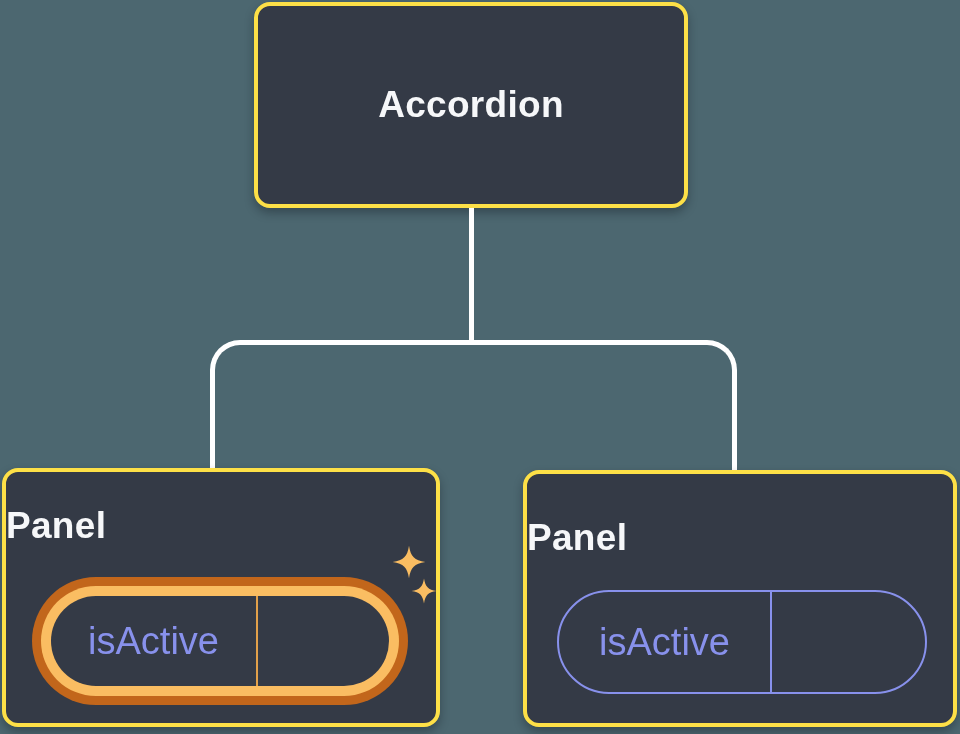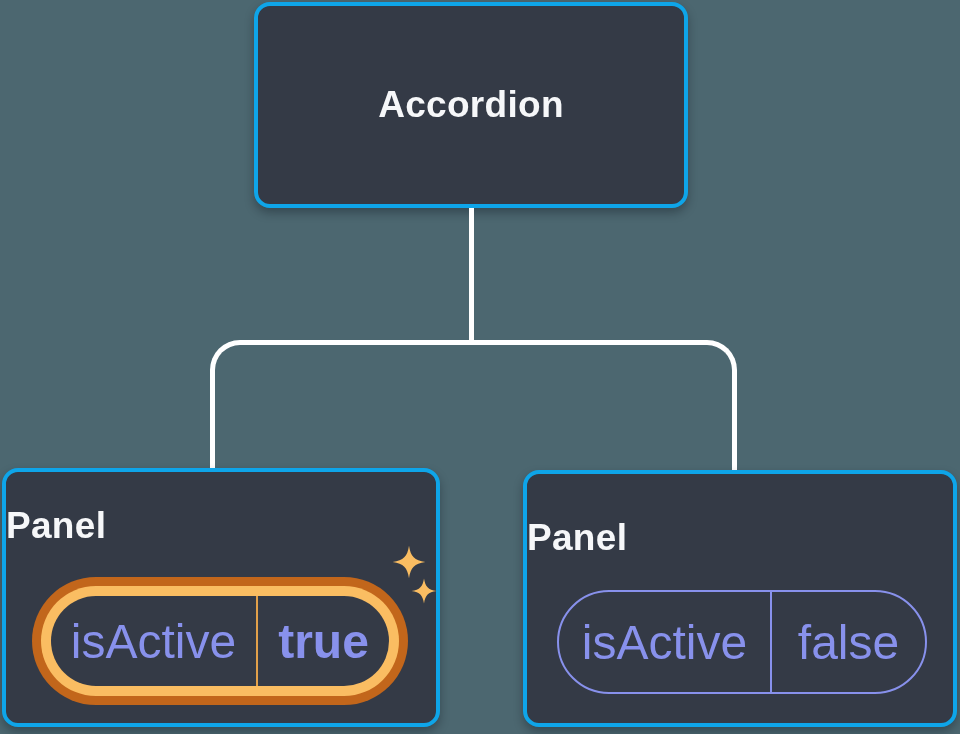--- a/index.html
+++ b/index.html
@@ -9,21 +9,21 @@
     height: 734px;
     background: #4C6770;
     overflow: hidden;
     font-family: "Liberation Sans", sans-serif;
   }
 
   
   .node {
     position: absolute;
     background: #343A46;
-    border: 4px solid #0ea5e9;
+    border: 4px solid #fde047;
     border-radius: 16px;
     box-sizing: border-box;
     box-shadow: 0 5px 10px rgba(15, 20, 30, 0.35);
   }
   .node-accordion {
     left: 254px; top: 2px; width: 434px; height: 206px;
     display: flex; align-items: center; justify-content: center;
   }
   .node-panel-left  { left: 2px;   top: 468px; width: 438px; height: 259px; }
   .node-panel-right { left: 523px; top: 470px; width: 434px; height: 257px; }
@@ -50,21 +50,21 @@
   .branch {
     position: absolute;
     left: 210px; top: 340px; width: 527px; height: 130px;
     border: 5px solid #FFFFFF;
     border-bottom: none;
     border-radius: 30px 30px 0 0;
     box-sizing: border-box;
   }
 
   
-  .prop-text { font-size: 48px; color: #8891EC; white-space: nowrap; }
+  .prop-text { font-size: 38px; color: #8891EC; white-space: nowrap; }
   .prop-value-bold { font-weight: 700; }
 
   .pill-active {
     position: absolute; left: 26px; top: 105px;
     width: 376px; height: 128px;
     background: #C2661B;
     border-radius: 999px;
     padding: 9px;
     box-sizing: border-box;
   }
@@ -124,42 +124,36 @@
   <div class="node node-panel-left">
     <div class="node-title panel-title panel-title-left">Panel</div>
 
     <div class="pill-active">
       <div class="pill-gold">
         <div class="pill-core">
           <div class="cell cell-name">
             <span class="prop-text">isActive</span>
           </div>
           <div class="divider"></div>
-          <div class="cell cell-value">
-            <span class="prop-text prop-value-bold">true</span>
-          </div>
         </div>
       </div>
     </div>
 
     <svg class="sparkle sparkle-large" viewBox="0 0 100 100">
       <path d="M50 2 C55 34 66 45 98 50 C66 55 55 66 50 98 C45 66 34 55 2 50 C34 45 45 34 50 2 Z" fill="#FABD62"></path>
     </svg>
     <svg class="sparkle sparkle-small" viewBox="0 0 100 100">
       <path d="M50 2 C55 34 66 45 98 50 C66 55 55 66 50 98 C45 66 34 55 2 50 C34 45 45 34 50 2 Z" fill="#FABD62"></path>
     </svg>
   </div>
 
   <div class="node node-panel-right">
     <div class="node-title panel-title panel-title-right">Panel</div>
 
     <div class="pill-inactive">
       <div class="cell cell-name">
         <span class="prop-text">isActive</span>
       </div>
       <div class="divider"></div>
-      <div class="cell cell-value">
-        <span class="prop-text">false</span>
-      </div>
     </div>
   </div>
 
 </div>
 
 </body></html>

